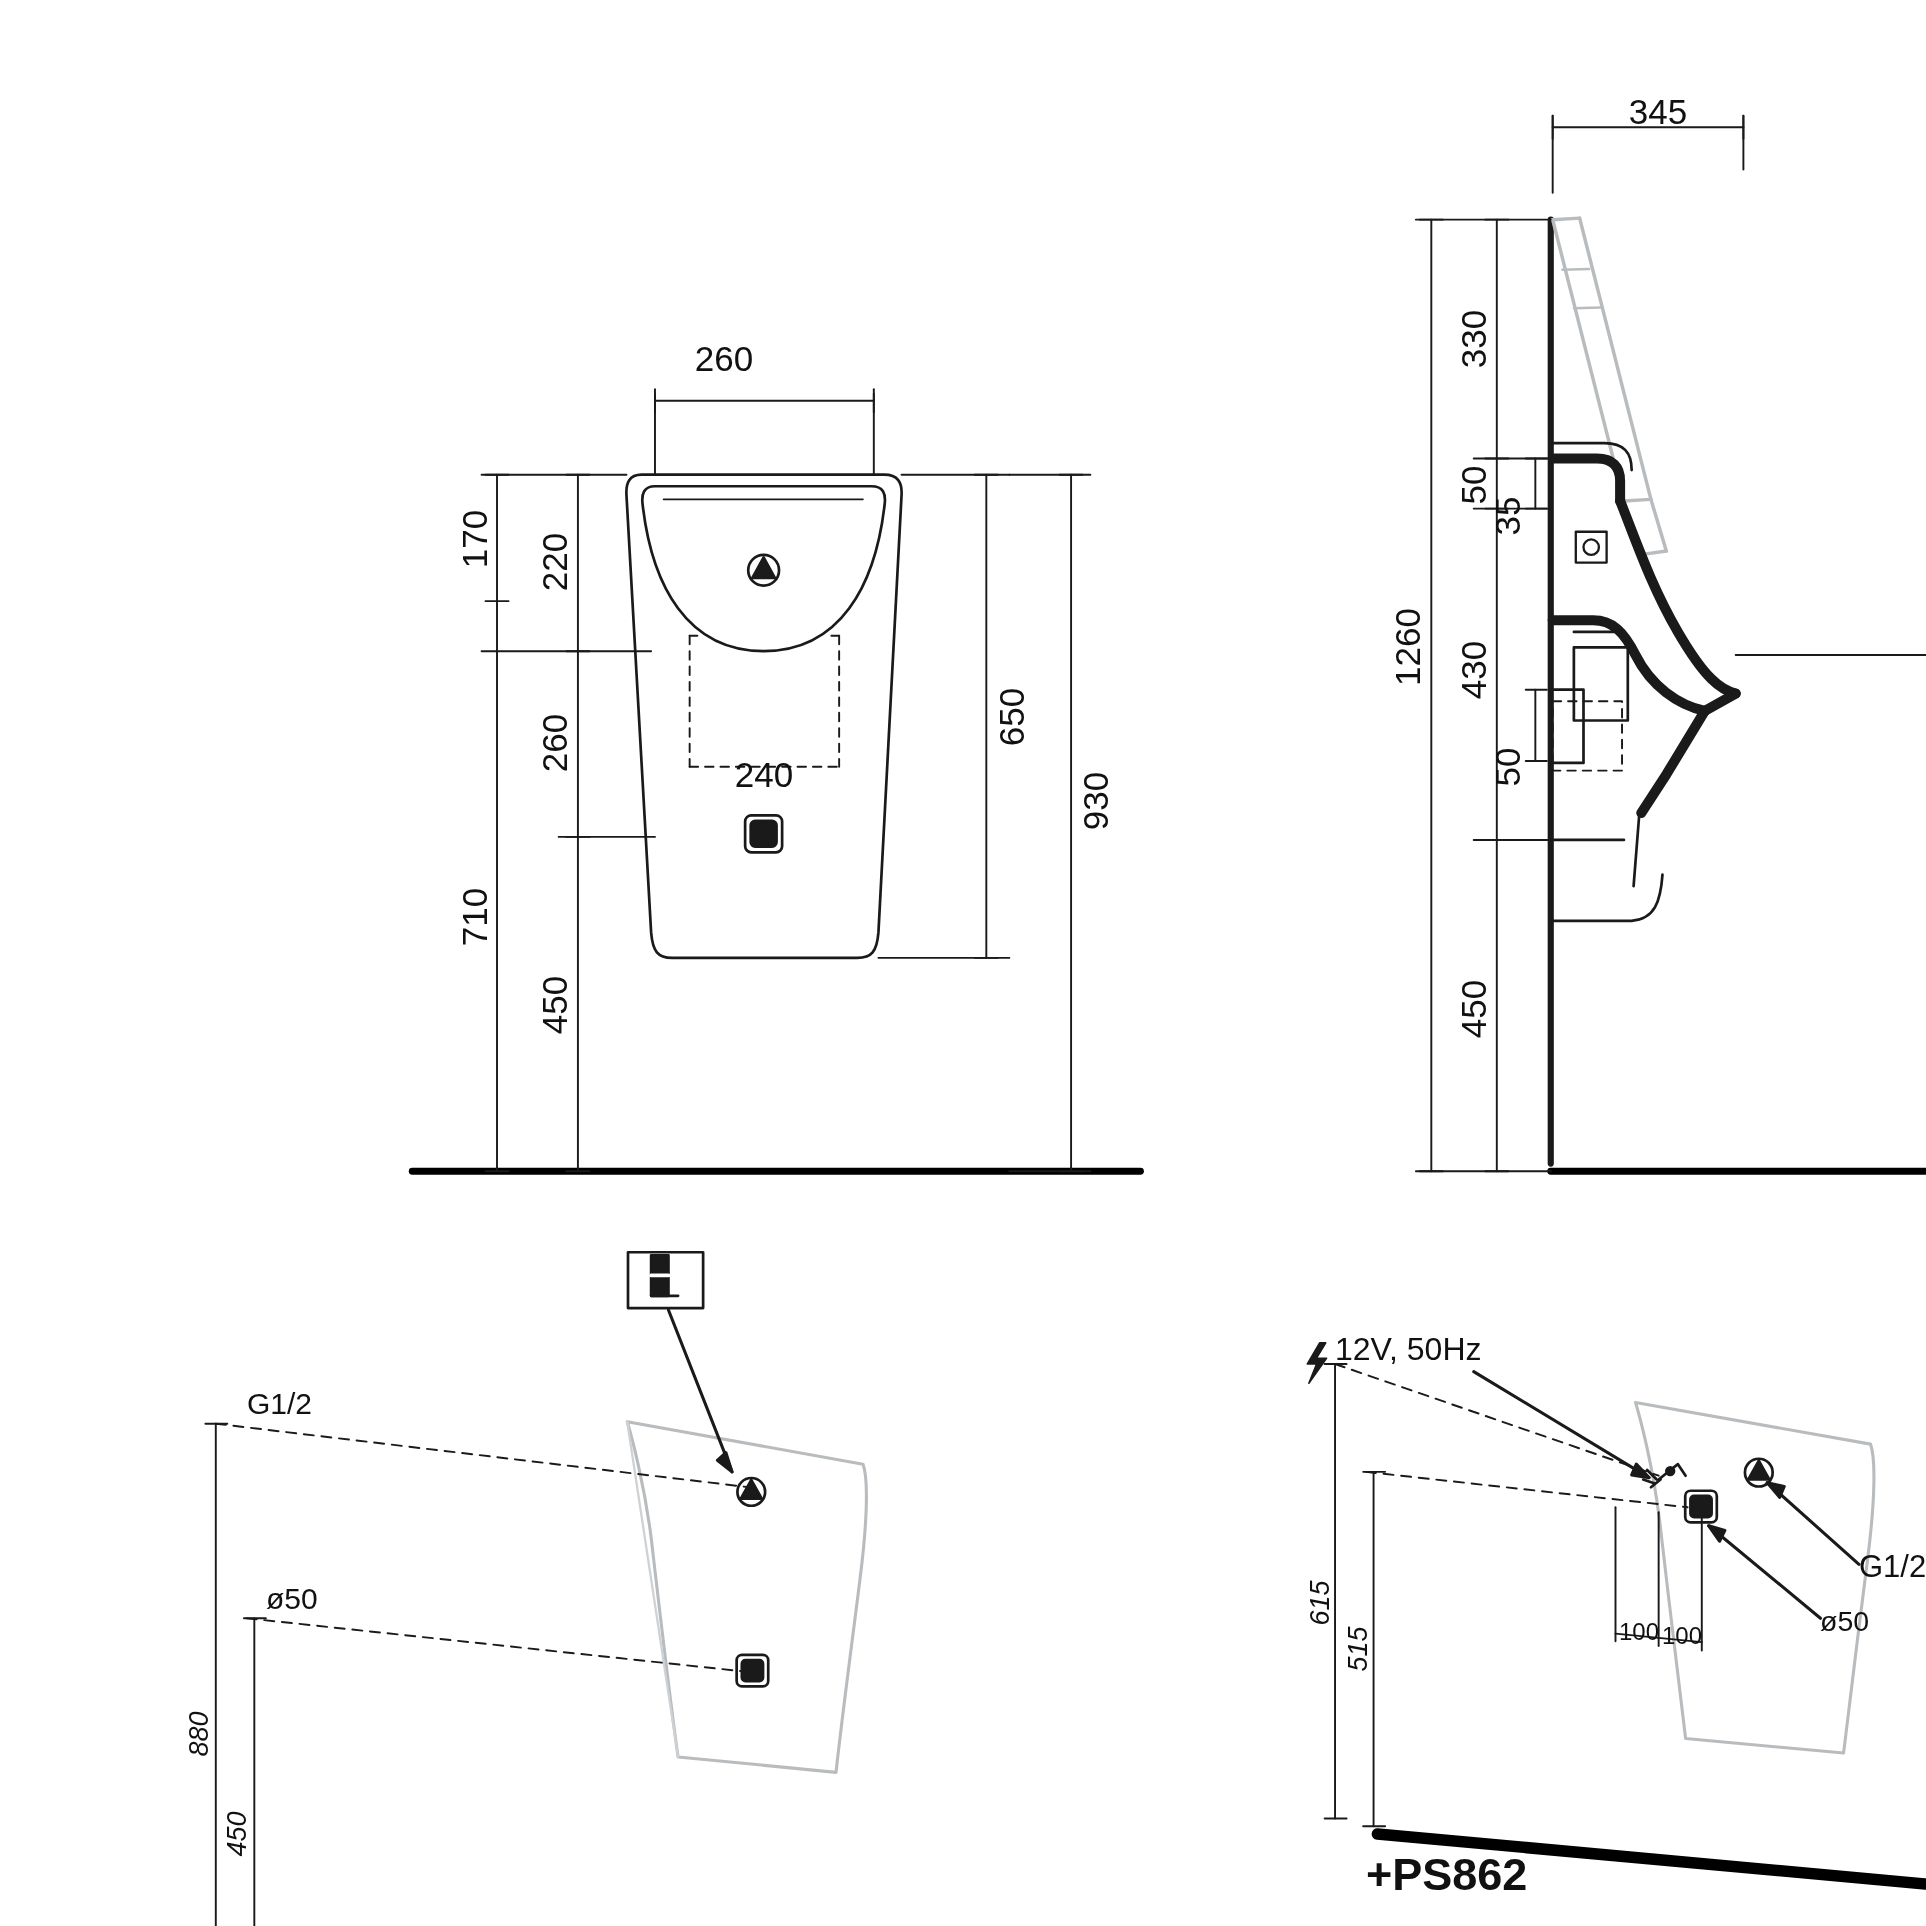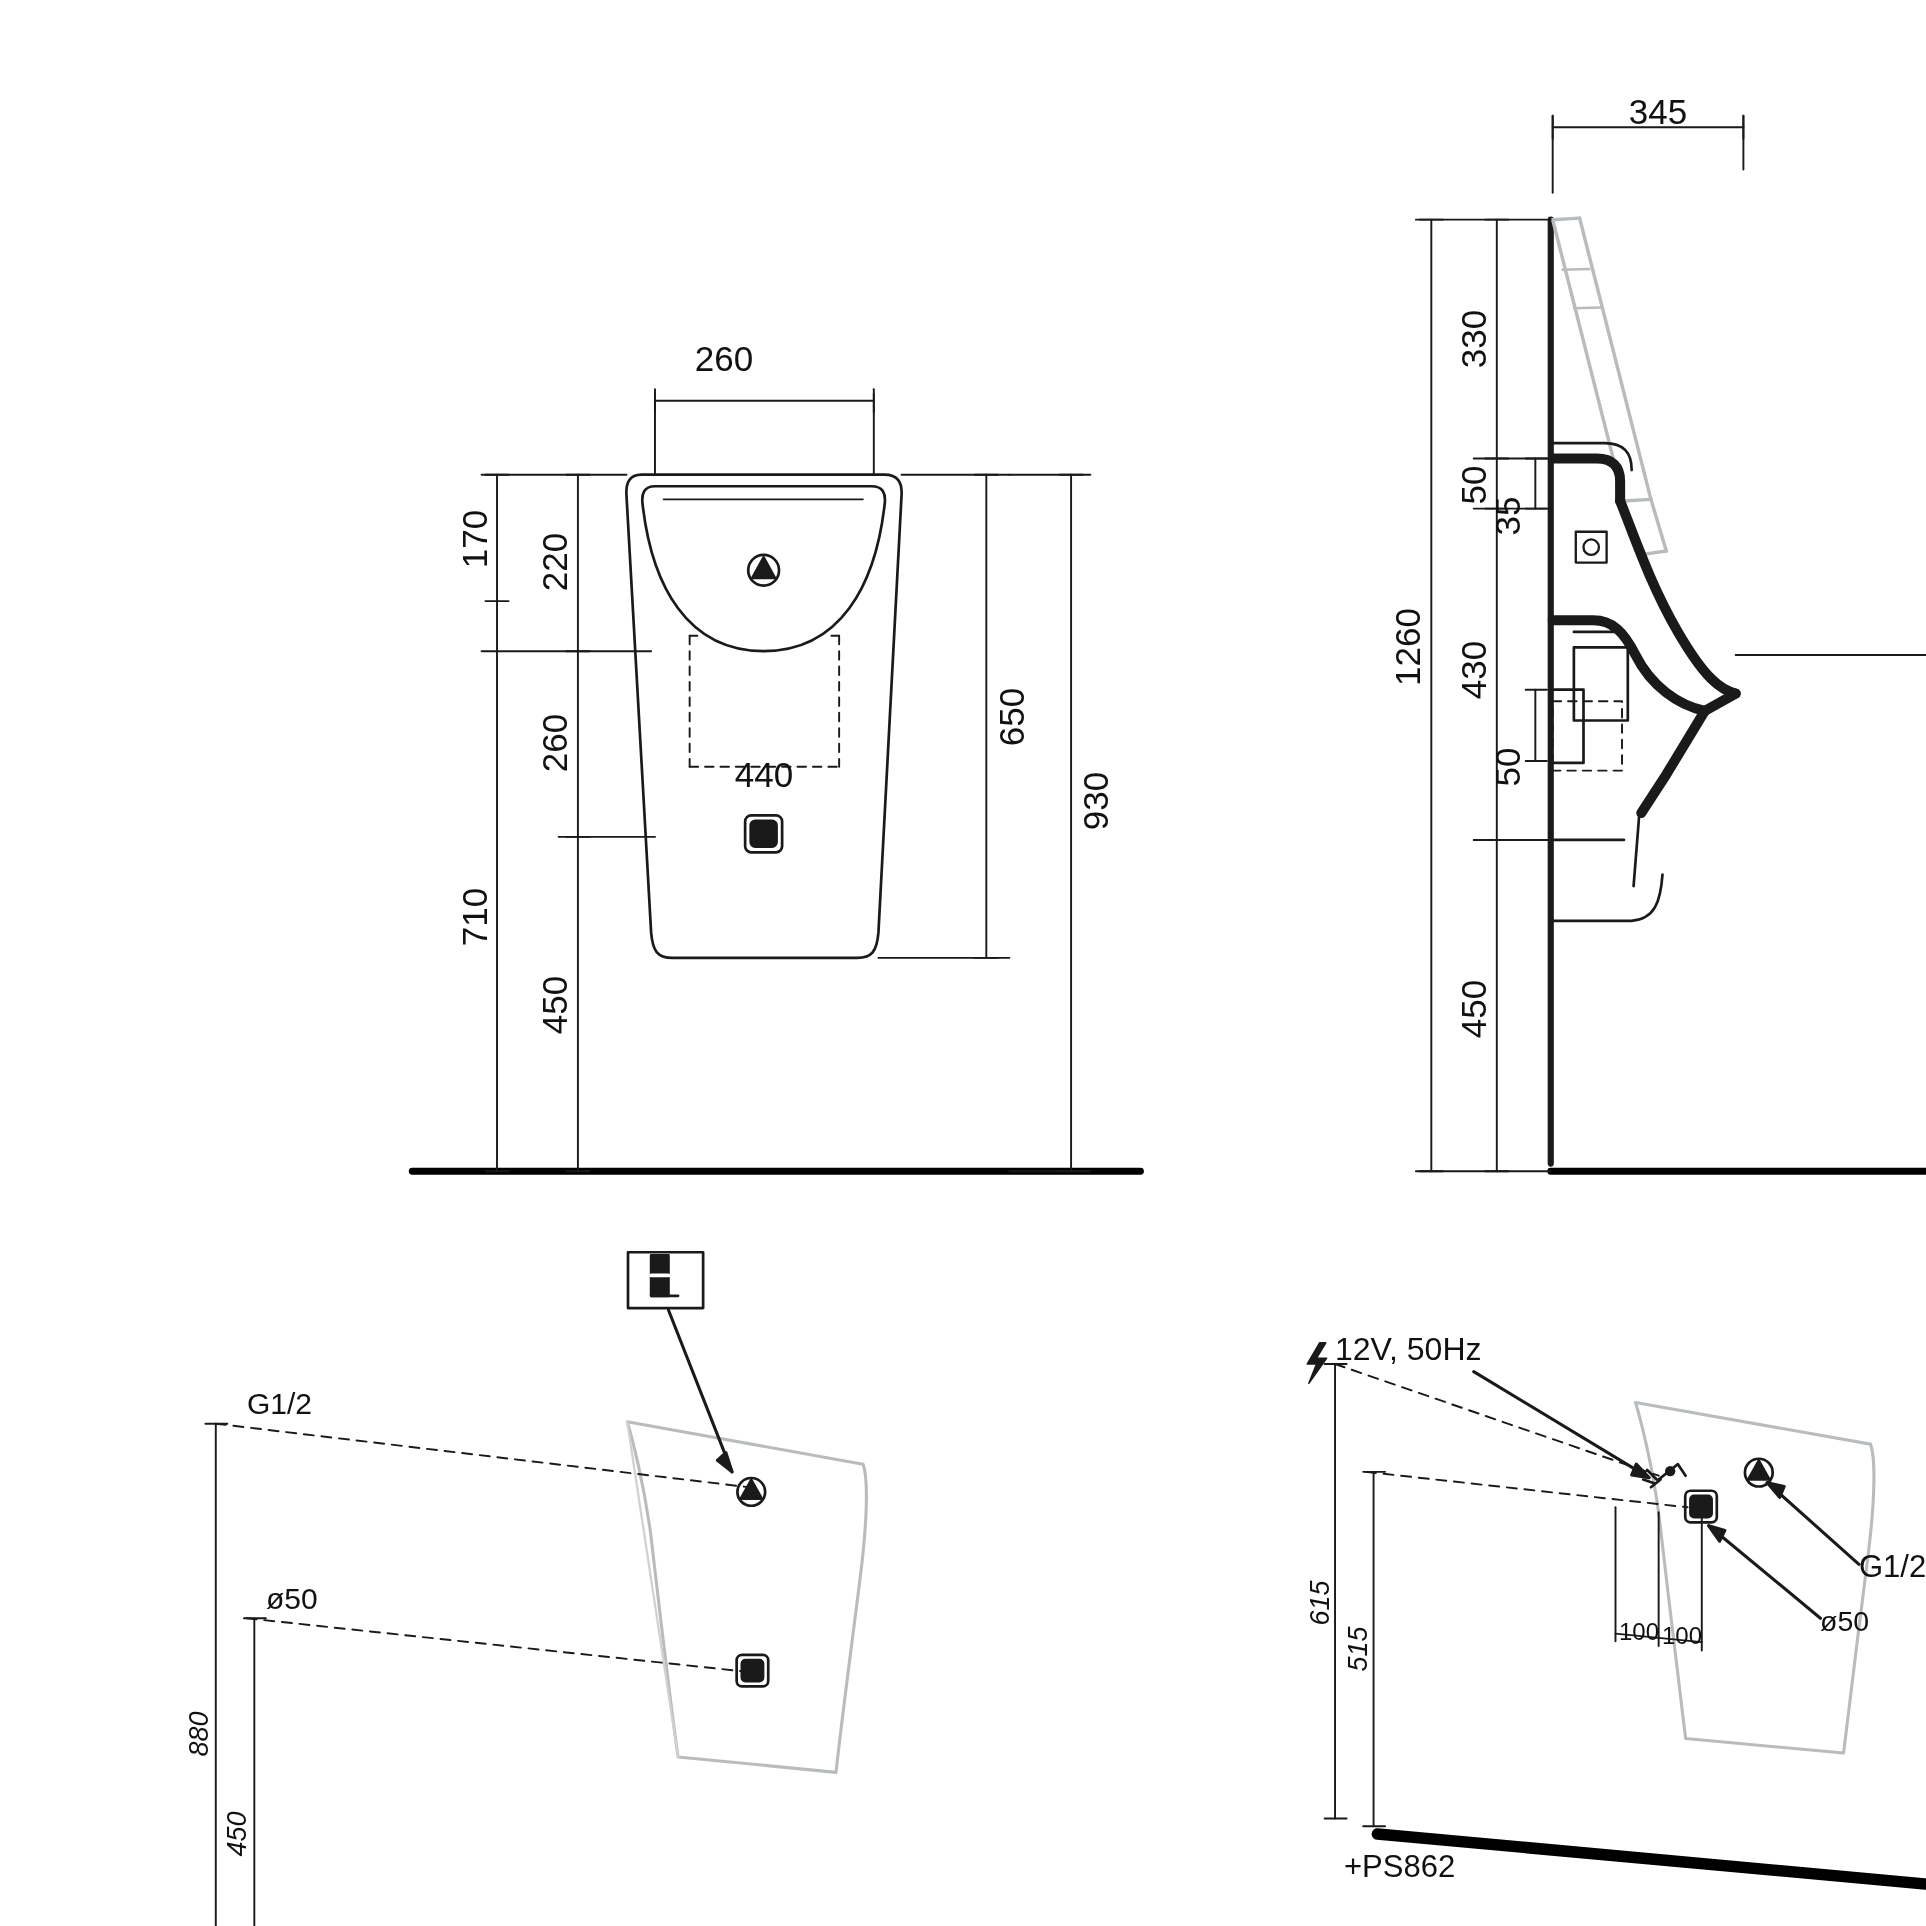--- a/index.html
+++ b/index.html
@@ -122,21 +122,21 @@
           <path d="M 2780 1232 L 2780 3040"></path>
           <path d="M 2750 1232 L 2810 1232"></path>
           <path d="M 2750 3040 L 2810 3040"></path>
           <path d="M 2620 1232 L 2830 1232"></path>
           <path d="M 2620 3040 L 2830 3040"></path>
         </g>
       </g>
     </svg>
 
     <div class="lbl" style="left:724px; top:339px; font-size:35px; transform:translate(-50%,0);">260</div>
-    <div class="lbl" style="left:764px; top:755px; font-size:35px; transform:translate(-50%,0);">440</div>
+    <div class="lbl" style="left:764px; top:755px; font-size:35px; transform:translate(-50%,0);">240</div>
 
     <div class="lbl" style="left:555px; top:562px; font-size:35px; transform:translate(-50%,-50%) rotate(-90deg);">220</div>
     <div class="lbl" style="left:555px; top:743px; font-size:35px; transform:translate(-50%,-50%) rotate(-90deg);">260</div>
     <div class="lbl" style="left:555px; top:1005px; font-size:35px; transform:translate(-50%,-50%) rotate(-90deg);">450</div>
 
     <div class="lbl" style="left:475px; top:539px; font-size:35px; transform:translate(-50%,-50%) rotate(-90deg);">170</div>
     <div class="lbl" style="left:475px; top:917px; font-size:35px; transform:translate(-50%,-50%) rotate(-90deg);">710</div>
 
     <div class="lbl" style="left:1012px; top:717px; font-size:35px; transform:translate(-50%,-50%) rotate(-90deg);">650</div>
     <div class="lbl" style="left:1096px; top:801px; font-size:35px; transform:translate(-50%,-50%) rotate(-90deg);">930</div>
@@ -399,17 +399,17 @@
     <div class="lbl" style="left:131px; top:98px; font-size:32px;">12V, 50Hz</div>
     <div class="lbl" style="left:655px; top:316px; font-size:31px;">G1/2</div>
     <div class="lbl" style="left:616px; top:372px; font-size:28.5px;">ø50</div>
 
     <div class="lbl" style="left:116px; top:370px; font-size:27px; font-style:italic; transform:translate(-50%,-50%) rotate(-90deg);">615</div>
     <div class="lbl" style="left:154px; top:416px; font-size:27px; font-style:italic; transform:translate(-50%,-50%) rotate(-90deg);">515</div>
 
     <div class="lbl" style="left:415px; top:385px; font-size:24px;">100</div>
     <div class="lbl" style="left:458px; top:389px; font-size:24px;">100</div>
 
-    <div class="lbl" style="left:140px; top:616px; font-size:31px;">+PS862</div>
+    <div class="lbl" style="left:162px; top:616px; font-size:45px;font-weight:bold;">+PS862</div>
   </div>
 
 </div>
 
 
 </body></html>

